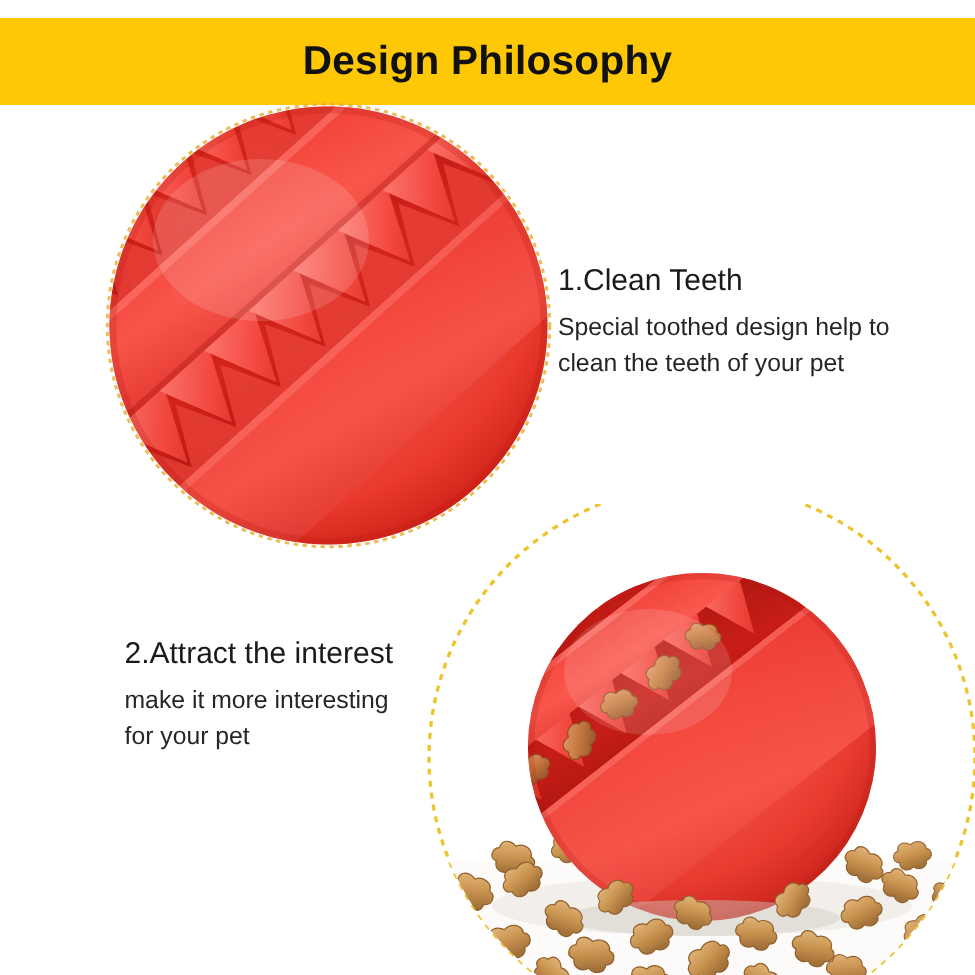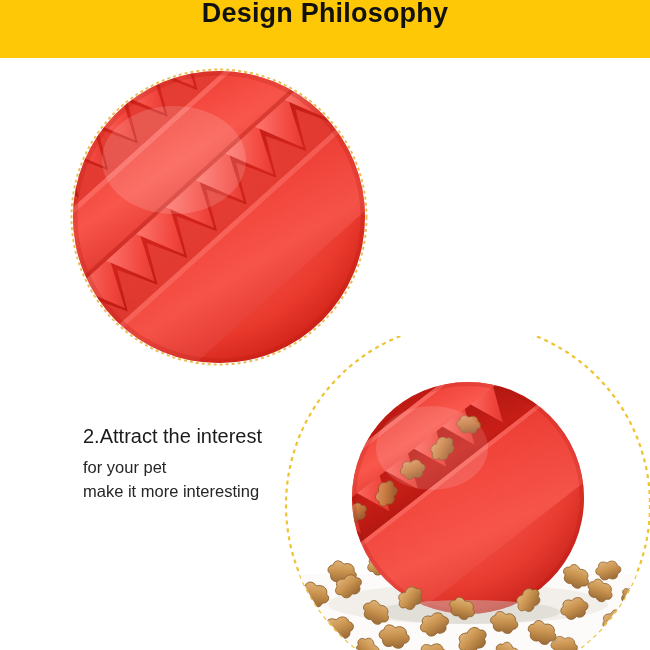--- a/index.html
+++ b/index.html
@@ -13,25 +13,26 @@
     width: 650px;
     height: 650px;
     background: #ffffff;
     overflow: hidden;
     font-family: "Liberation Sans", sans-serif;
   }
 
   
   #header-band {
     position: absolute;
-    left: 0; top: 0;
+    left: 0; top: 12px;
     width: 650px;
     height: 58px;
     background: #ffc806;
     display: flex;
+    align-items: center;
     justify-content: center;
   }
   #header-title {
     font-size: 27px;
     font-weight: 700;
     color: #111111;
     letter-spacing: 0.2px;
     line-height: 1;
     padding-bottom: 2px;
   }
@@ -180,26 +181,33 @@
           <rect x="-60" y="106" width="440" height="4" fill="#a9170f" opacity="0.35"></rect>
         </g>
 
         <circle cx="153" cy="153" r="146" fill="url(#topBallShade)" style="mix-blend-mode:multiply" opacity="0.30"></circle>
         <ellipse cx="108" cy="96" rx="72" ry="54" fill="#ffffff" opacity="0.14"></ellipse>
         <path d="M153,7 a146,146 0 0,1 0,292 a146,146 0 0,1 0,-292 Z" fill="none" stroke="#b0150d" stroke-width="9" opacity="0.22"></path>
       </g>
     </svg>
   </div>
 
+  <div id="feature-1" class="feature-block">
+    <p class="feature-heading">1.Clean Teeth</p>
+    <p class="feature-body">
+      <span>Special toothed design help to</span>
+      <span>clean the teeth of your pet</span>
+    </p>
+  </div>
 
   <div id="feature-2" class="feature-block">
     <p class="feature-heading">2.Attract the interest</p>
     <p class="feature-body">
+      <span>make it more interesting</span>
       <span>for your pet</span>
-      <span>make it more interesting</span>
     </p>
   </div>
 
   <div id="bottom-scene-wrap" class="ball-wrap">
     <svg class="ball-svg" width="374" height="314" viewBox="0 0 374 314">
       <defs>
         <radialGradient id="botBallShade" cx="34%" cy="26%" r="80%">
           <stop offset="0%" stop-color="#ff8b80"></stop>
           <stop offset="40%" stop-color="#f85a50"></stop>
           <stop offset="80%" stop-color="#e83b30"></stop>

